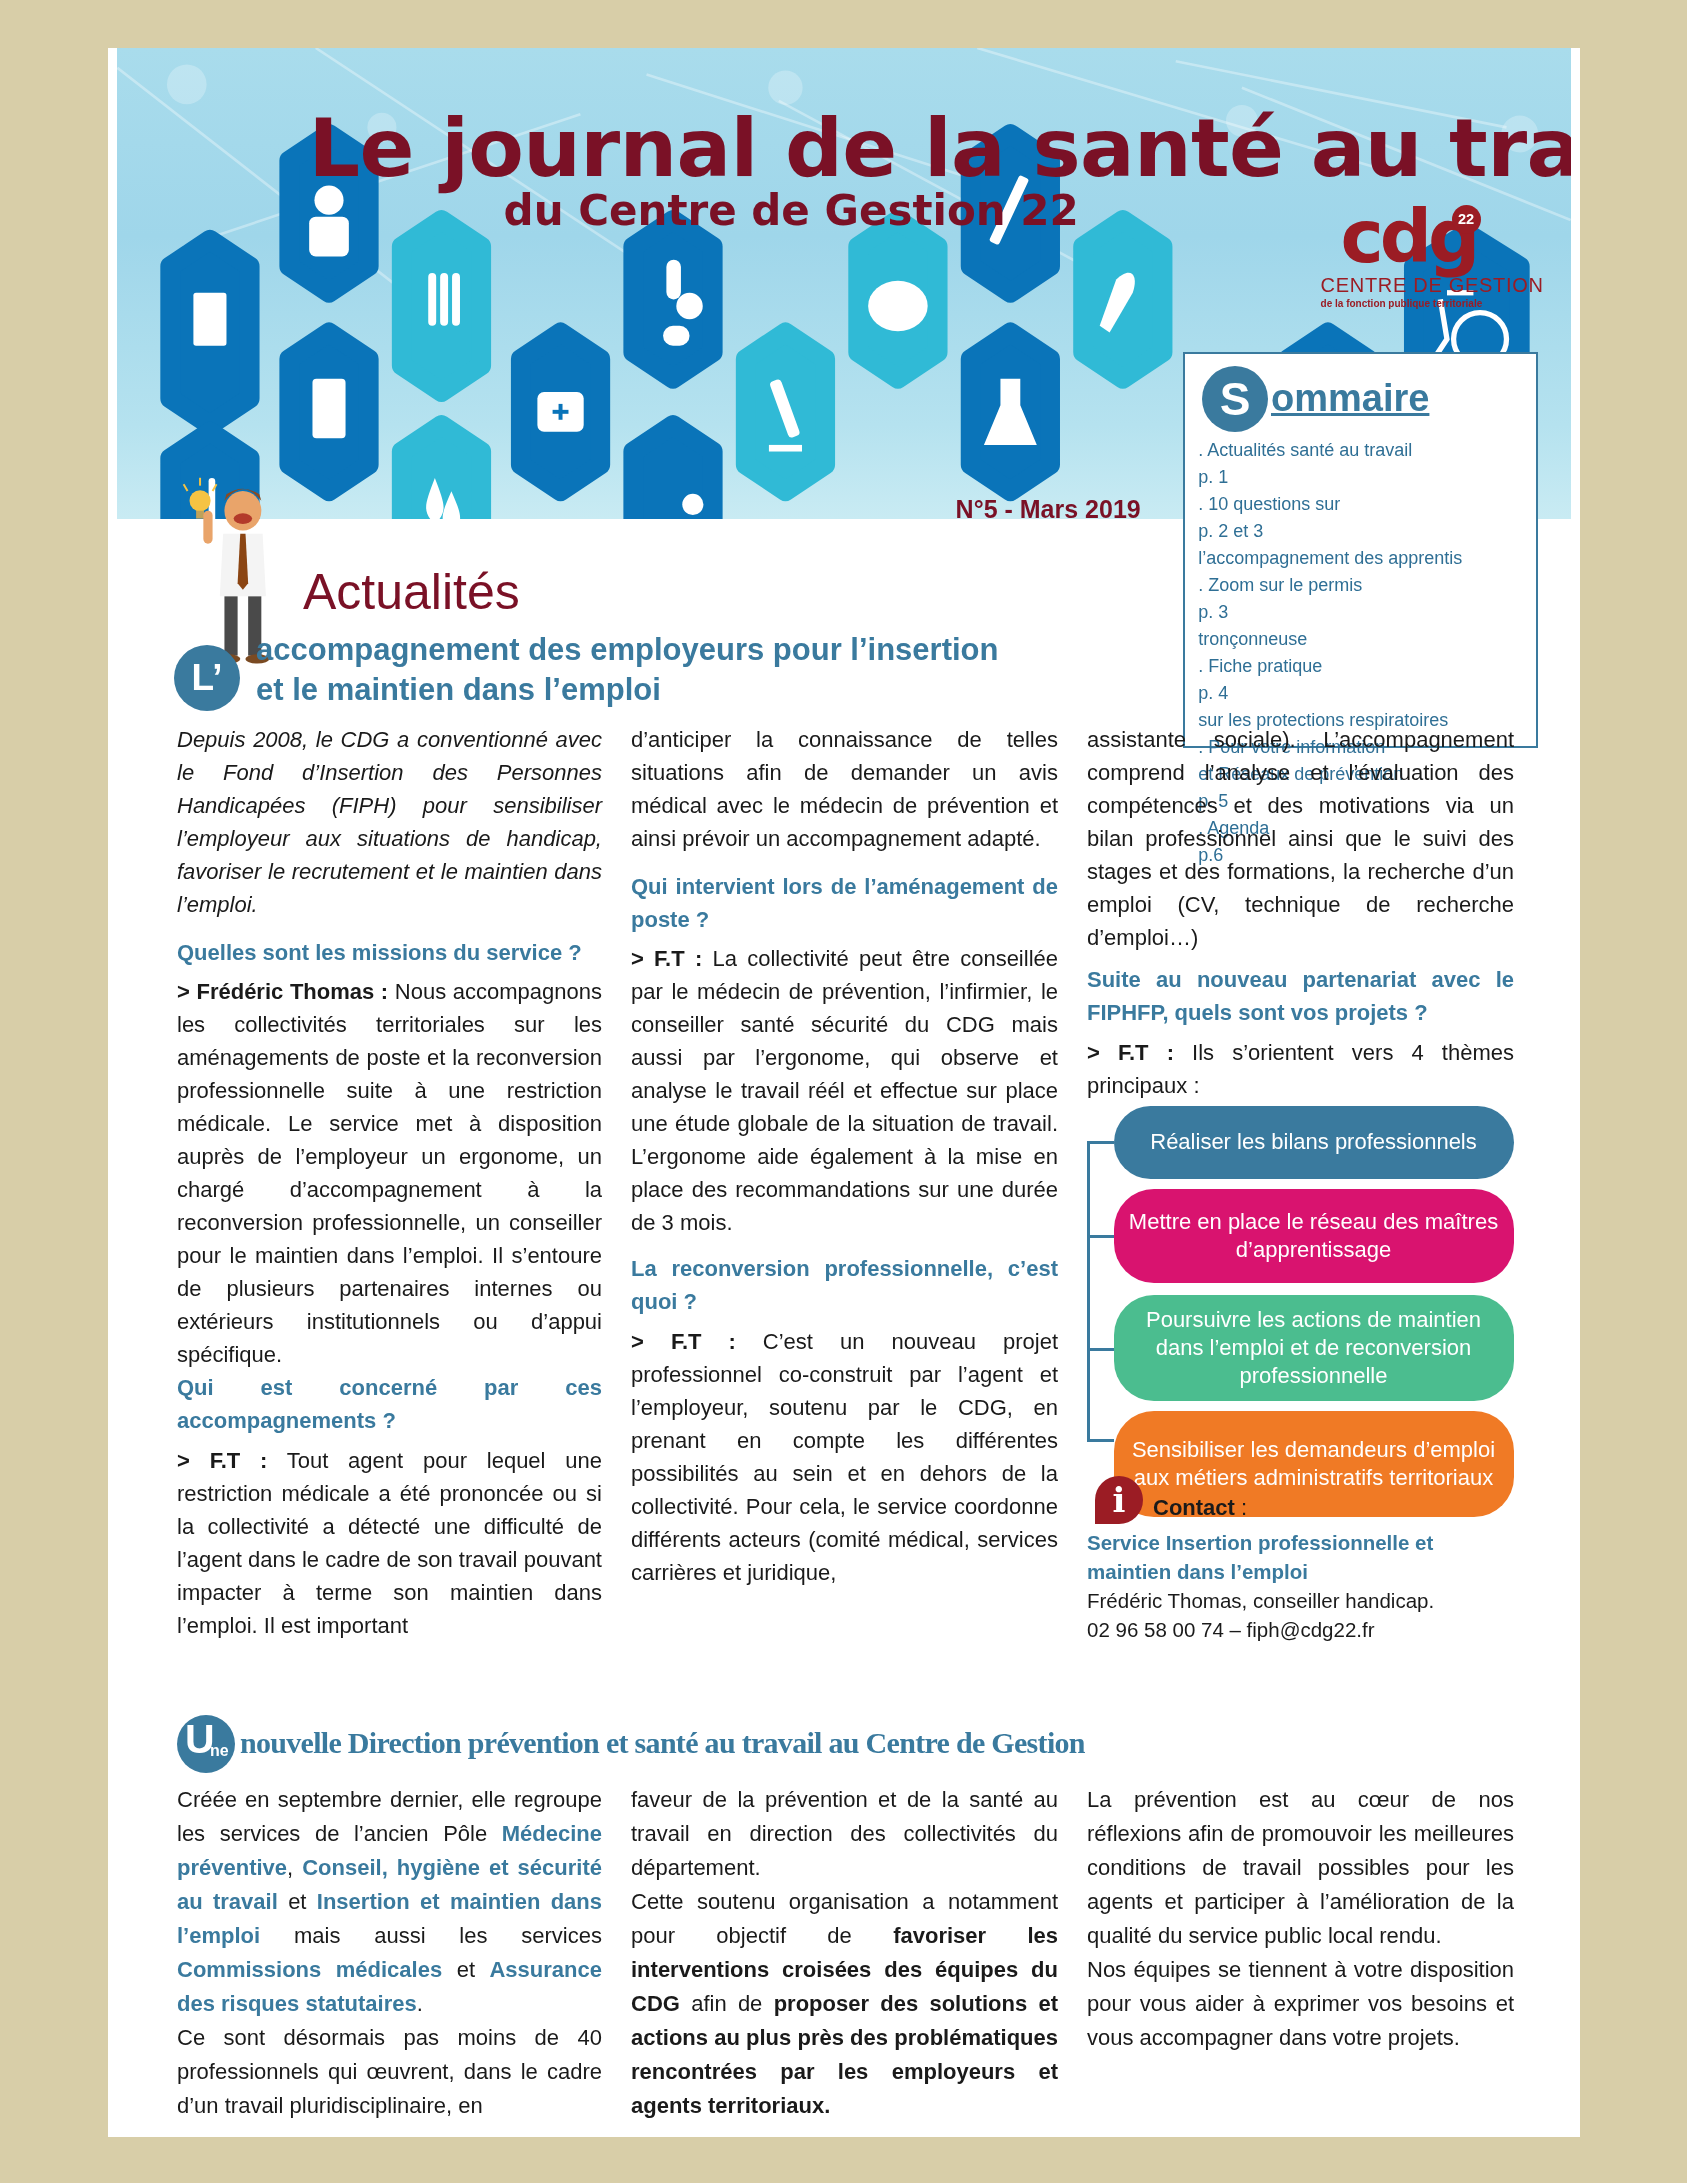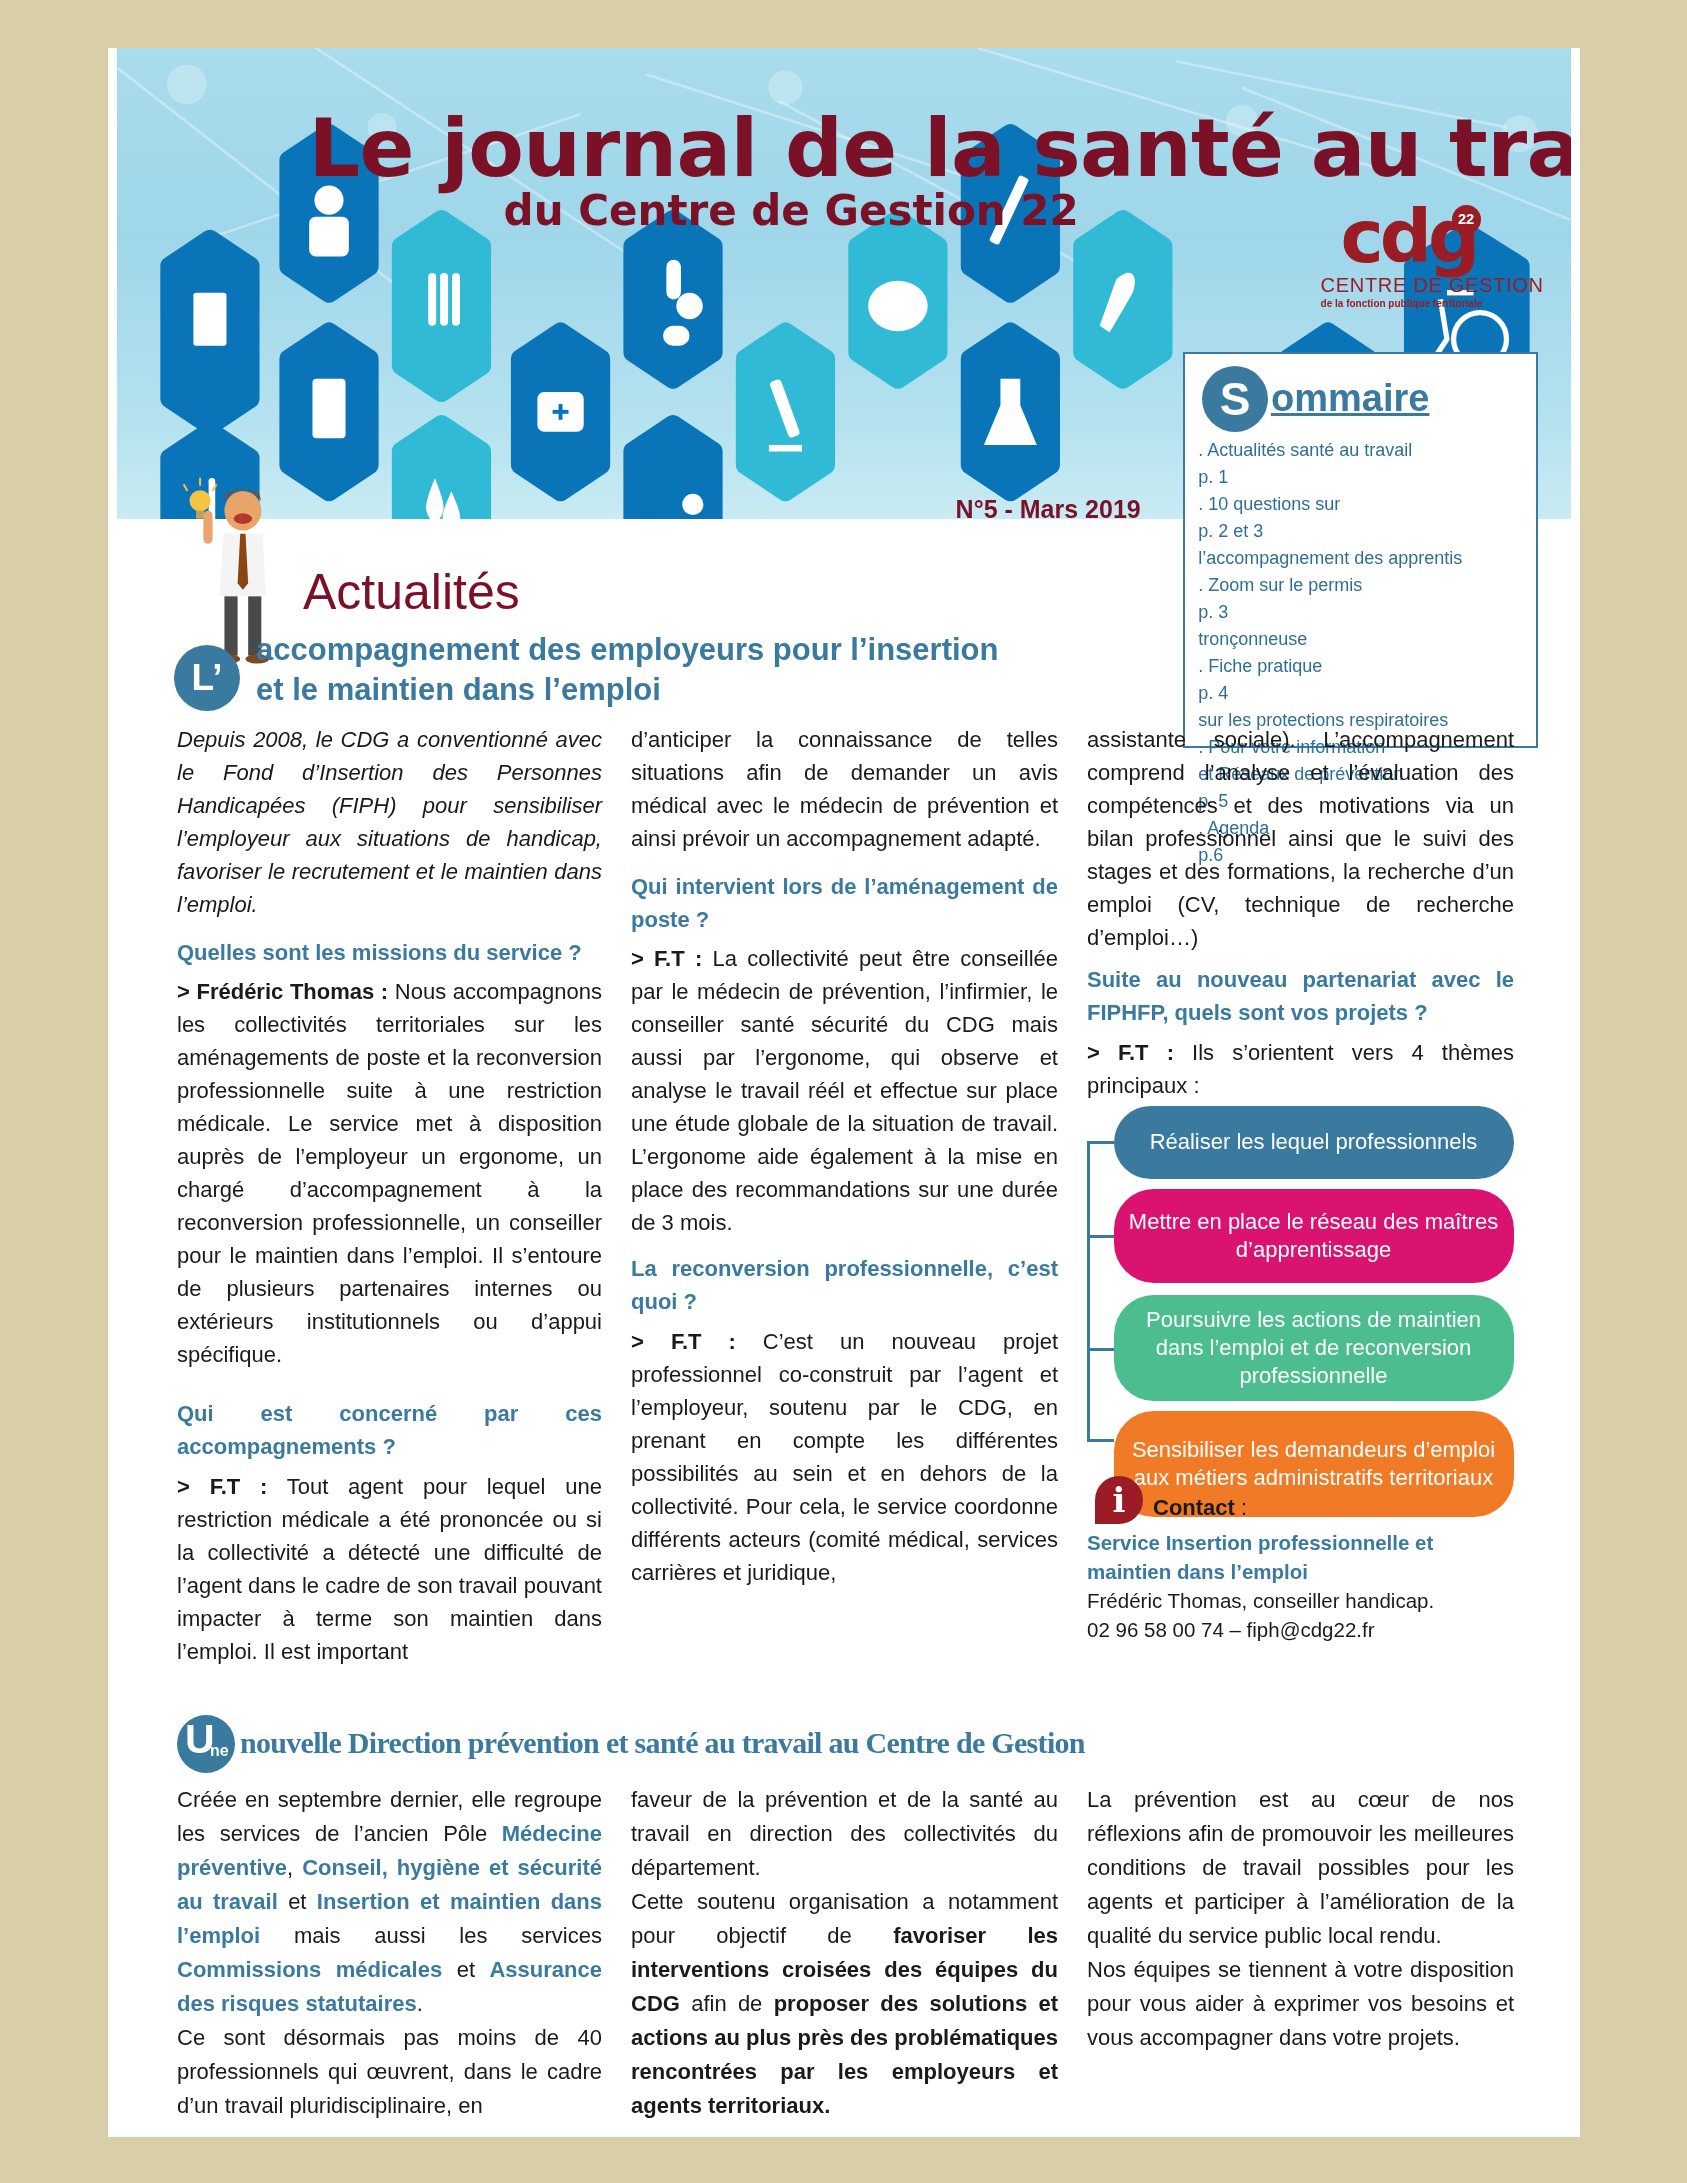--- a/index.html
+++ b/index.html
@@ -36,21 +36,21 @@
   
   .mascot { position:absolute; left:69px; top:423px; }
   
   .section-title { position:absolute; left:195px; top:519px; font-size:50px; color:#7a1126; font-weight:normal; line-height:1; }
   .art1-badge { position:absolute; left:66px; top:597px; width:66px; height:66px; border-radius:50%; background:#3a7a9e;
                 color:#fff; font-size:37px; font-weight:bold; text-align:center; line-height:66px; }
   .art1-title { position:absolute; left:148px; top:582px; font-size:31px; font-weight:bold; color:#3a7a9e; line-height:40px; }
   
   .col { position:absolute; font-size:22px; line-height:33px; text-align:justify; color:#1a1a1a; }
   .col p { margin:0; }
-  .col .q { color:#3a7a9e; font-weight:bold; margin-top:26px; margin-bottom:6.6px; }
+  .col .q { color:#3a7a9e; font-weight:bold; margin-top:0; margin-bottom:6.6px; }
   .col b { font-weight:bold; }
   .col .hl { color:#3a7a9e; font-weight:bold; }
   .intro { font-style:italic; }
   .c1 { left:69px; top:675px; width:425px; }
   .c2 { left:523px; top:675px; width:427px; }
   .c3 { left:979px; top:675px; width:427px; }
   
   .themes { position:absolute; left:979px; top:1051px; width:423px; height:370px; }
   .vline { position:absolute; left:0; top:42px; width:2.6px; height:299px; background:#3a7a9e; }
   .theme { position:absolute; left:26.5px; width:400px; border-radius:40px; color:#fff; font-size:22px; line-height:28px;
@@ -266,21 +266,21 @@
     <p class="q" style="margin-top:9.3px">Suite au nouveau partenariat avec le FIPHFP, quels sont vos projets ?</p>
     <p><b>&gt; F.T :</b><span> Ils s’orientent vers 4 thèmes principaux :</span></p>
   </div>
 
   <div class="themes">
     <div class="vline"></div>
     <div class="hline" style="top:42px"></div>
     <div class="hline" style="top:136px"></div>
     <div class="hline" style="top:249px"></div>
     <div class="hline" style="top:340px"></div>
-    <div class="theme" id="theme0" style="top: 6.6px; height: 73px; background: rgb(58, 122, 158);">Réaliser les lequel professionnels</div>
+    <div class="theme" id="theme0" style="top: 6.6px; height: 73px; background: rgb(58, 122, 158);">Réaliser les bilans professionnels</div>
     <div class="theme" id="theme1" style="top: 90px; height: 94px; background: rgb(217, 19, 111);">Mettre en place le réseau des maîtres d’apprentissage</div>
     <div class="theme" id="theme2" style="top: 196px; height: 106px; background: rgb(75, 189, 143);">Poursuivre les actions de maintien dans l’emploi et de reconversion professionnelle</div>
     <div class="theme" id="theme3" style="top: 312px; height: 106px; background: rgb(240, 122, 37);">Sensibiliser les demandeurs d’emploi aux métiers administratifs territoriaux</div>
   </div>
 
   <div class="contact" style="top:1428px">
     <div class="info-icon">i</div>
     <div class="contact-label"><b>Contact</b><span> :</span></div>
     <div class="contact-body">
       <div class="svc">Service Insertion professionnelle et</div>

